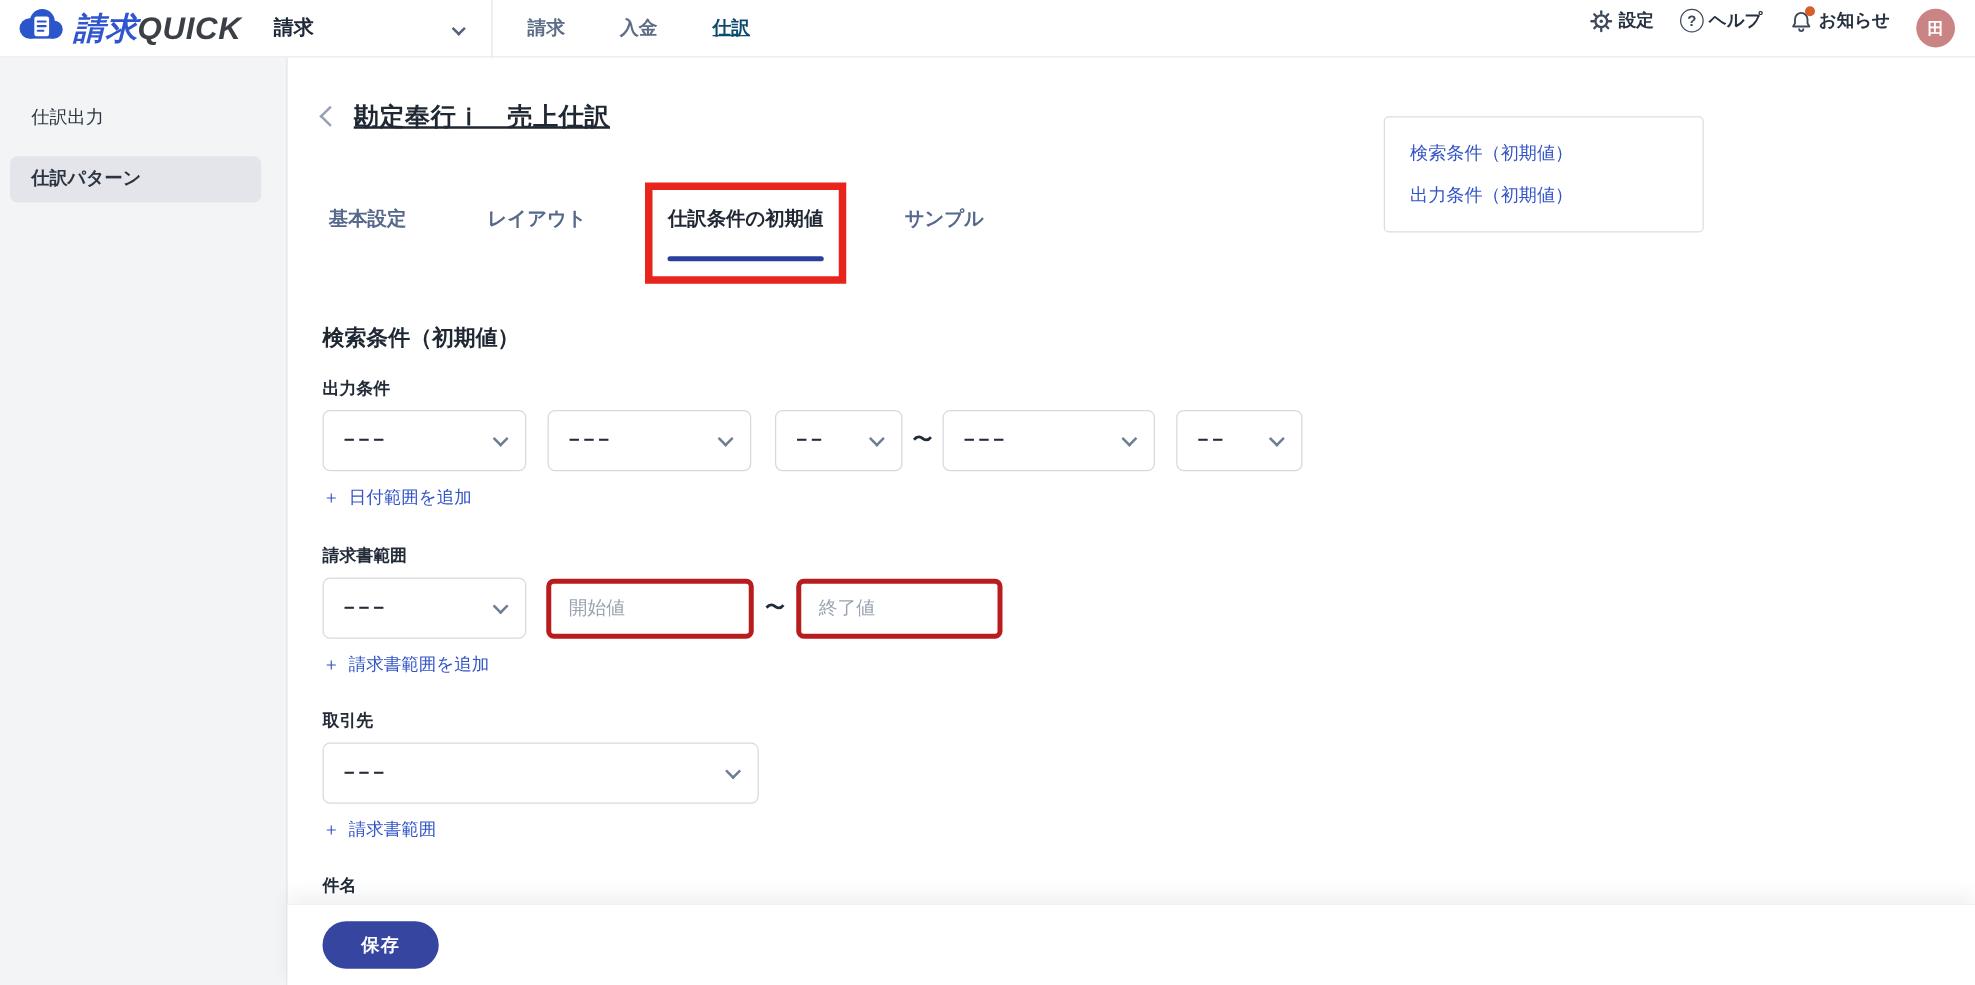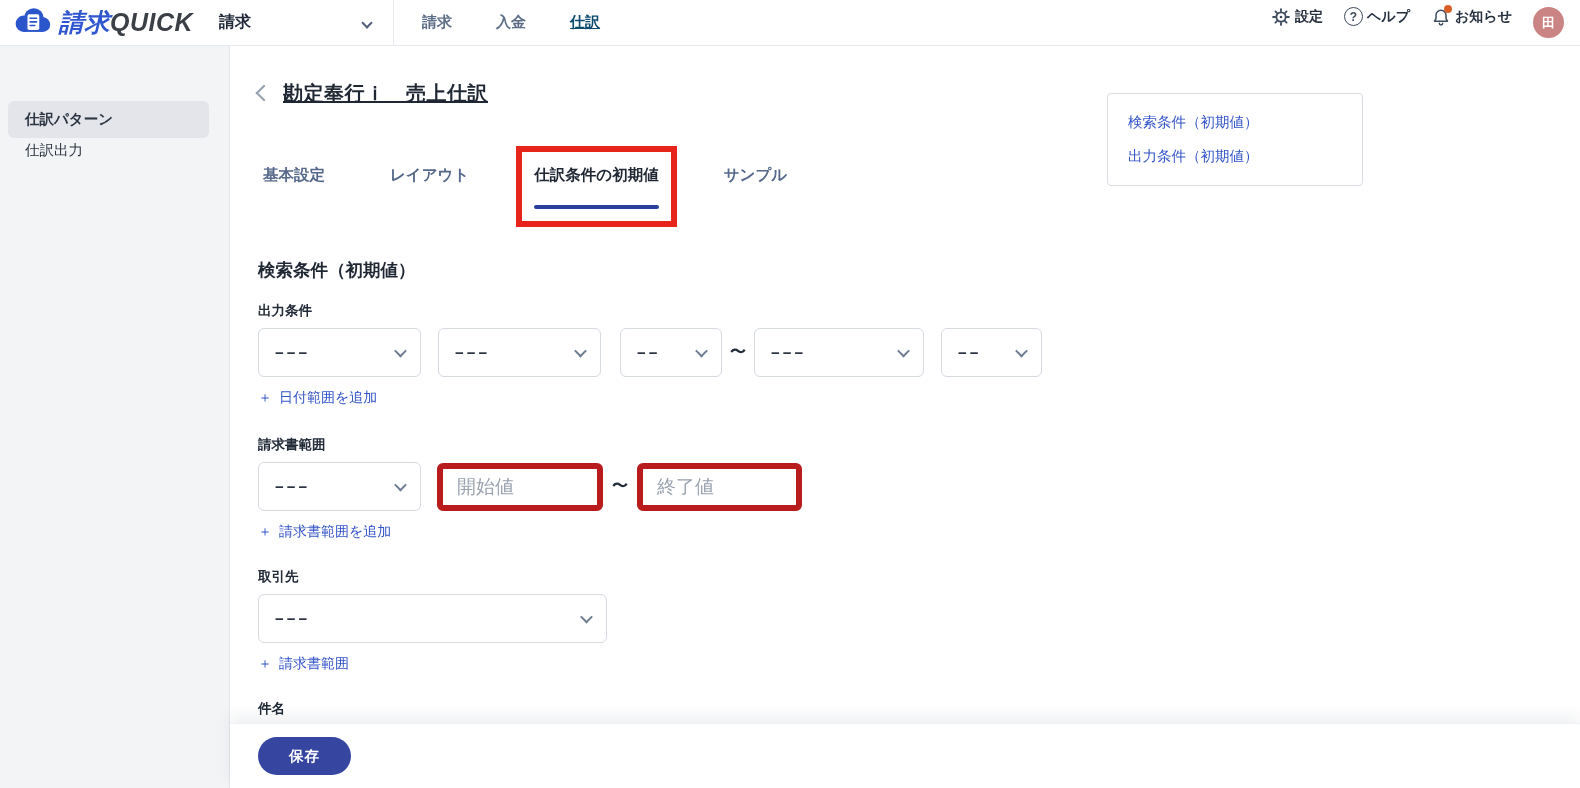--- a/index.html
+++ b/index.html
@@ -71,22 +71,22 @@
   .row { display:flex; align-items:center; margin-top:8px; }
   .select { background:#fff; border:1px solid #d5dae1; border-radius:6px; height:49px;
             display:flex; align-items:center; justify-content:space-between;
             padding:0 15px 0 16px; cursor:pointer; }
   .select-value { font-size:15px; font-weight:600; color:#222b38; letter-spacing:3px; white-space:nowrap; }
   .chev-down { width:9px; height:9px; border-right:2px solid #6e7d92; border-bottom:2px solid #6e7d92;
                transform:rotate(45deg) translate(-1px,-1px); flex:0 0 auto; }
   .chev-down-sm { width:8px; height:8px; border-right:2px solid #54617a; border-bottom:2px solid #54617a;
                transform:rotate(45deg); }
   .tilde { font-size:16px; font-weight:700; color:#222b38; }
-  .text-input { border:6px solid #b91c1c; border-radius:6px; height:48px; padding:0 14px;
-                font-size:19px; color:#222b38; font-family:inherit; outline:none; }
+  .text-input { border:4px solid #b91c1c; border-radius:6px; height:48px; padding:0 14px;
+                font-size:15px; color:#222b38; font-family:inherit; outline:none; }
   .text-input::placeholder { color:#9aa3b0; }
 
   .add-link { display:flex; align-items:center; gap:7px; margin-top:12px;
               font-size:14px; color:#3354c7; cursor:pointer; width:fit-content; }
   .plus-glyph { font-size:14px; color:#3354c7; }
 
   
   .w-dd1 { width:163px; } .gap-17 { margin-left:17px; } .gap-19 { margin-left:19px; }
   .w-dd-sm { width:102px; }
   .tilde-date { margin:0 8px; }
@@ -180,22 +180,22 @@
           <span class="bell-badge"></span>
         </span>
         <span class="action-label">お知らせ</span>
       </div>
 
       <div class="avatar">田</div>
     </div>
   </div>
 
   <div class="sidebar">
+    <div class="side-item">仕訳出力</div>
     <div class="side-item active">仕訳パターン</div>
-    <div class="side-item">仕訳出力</div>
   </div>
 
   <div class="main">
     <div class="content">
 
       <div class="title-row">
         <span class="back-icon"></span>
         <span class="page-title">勘定奉行ｉ　売上仕訳</span>
       </div>
 

